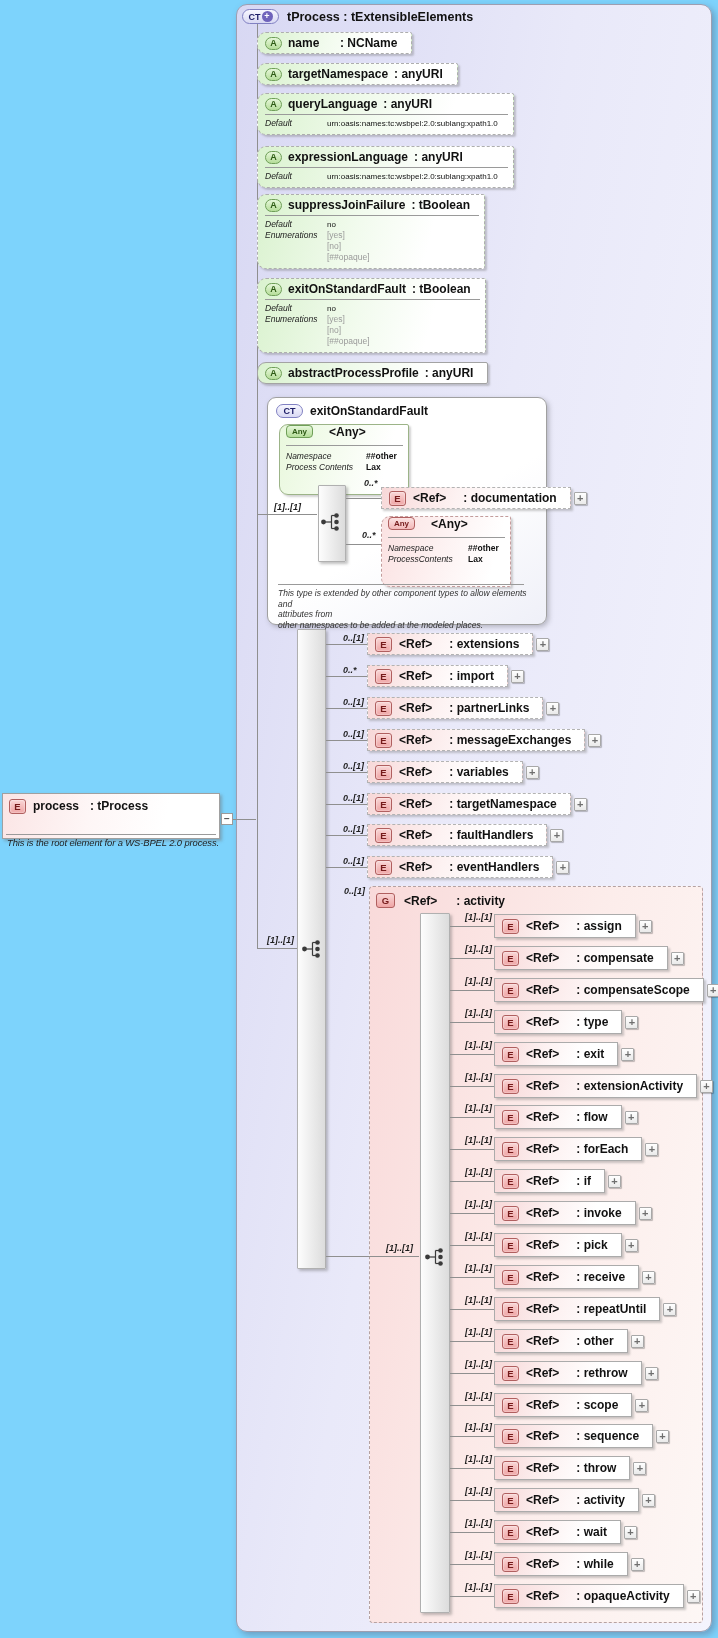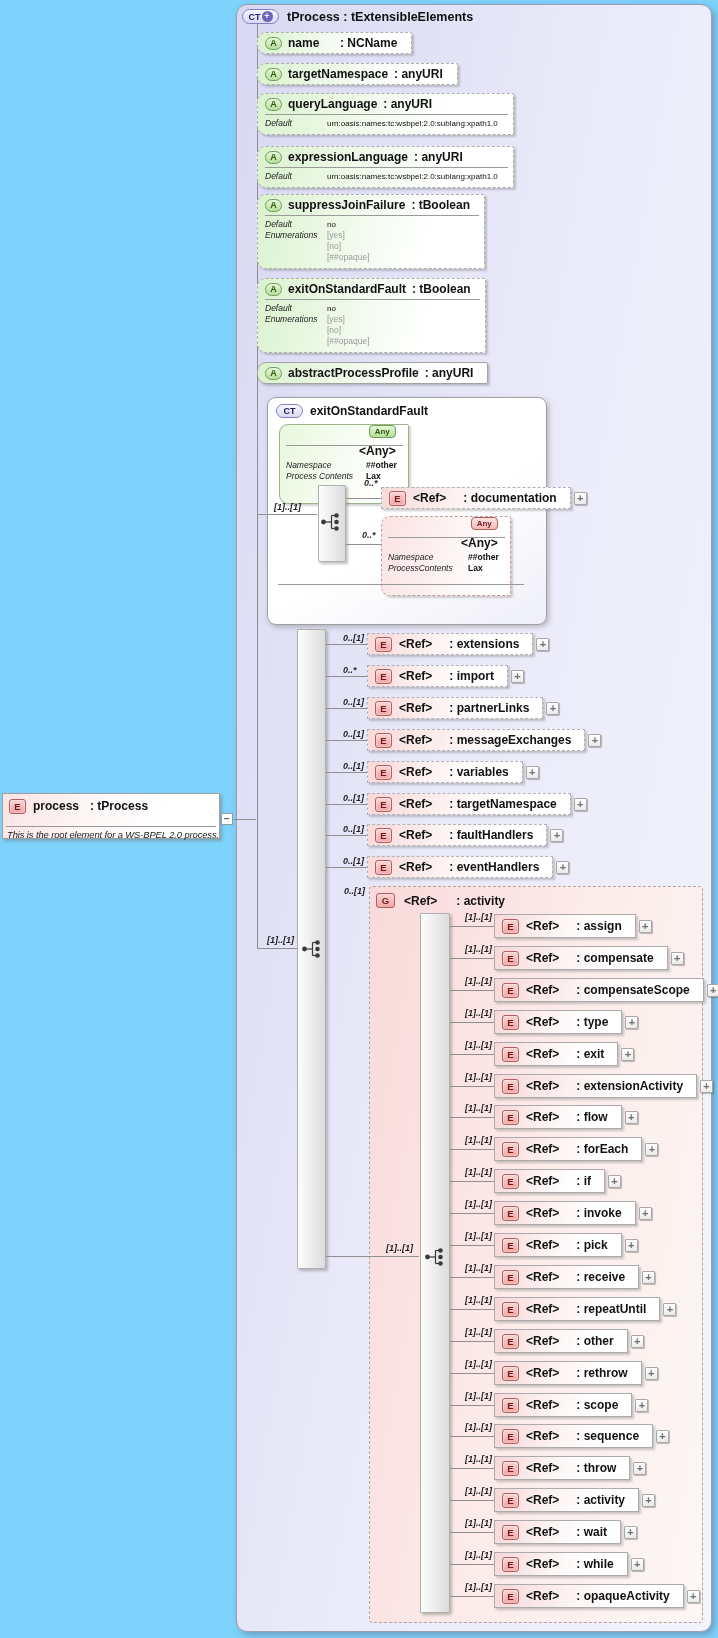--- a/index.html
+++ b/index.html
@@ -60,23 +60,23 @@
     font-size:12px;font-weight:bold;color:#111;white-space:nowrap;}
   .tnote-line{position:absolute;left:10px;top:186px;width:246px;height:1px;background:#9a9a9a;}
   .tnote{position:absolute;left:10px;top:190px;width:254px;font-size:8.5px;font-style:italic;
     color:#333;line-height:10.5px;white-space:pre-line;}
 
   
   .wc{border:1px solid #9cb488;border-radius:9px 2px 2px 9px;white-space:nowrap;
     background:linear-gradient(105deg,#e9f8dd 0%,#ffffff 80%);
     box-shadow:2px 2px 2px rgba(110,110,110,.3);}
   .wc.pink{border:1px dashed #c39c9c;background:linear-gradient(105deg,#fbe2e2 0%,#ffffff 85%);}
-  .wc-hd{display:flex;align-items:flex-end;gap:6px;height:20px;padding:0 12px 0 6px;
-    font-size:12px;font-weight:bold;color:#111;flex-direction:column;}
-  .wc-rows{border-top:1px solid #9a9a9a;margin:0 5px 16px 6px;padding:14px 6px 5px 0;}
+  .wc-hd{display:flex;align-items:flex-start;gap:16px;height:20px;padding:0 12px 0 6px;
+    font-size:12px;font-weight:bold;color:#111;}
+  .wc-rows{border-top:1px solid #9a9a9a;margin:0 5px 16px 6px;padding:5px 6px 5px 0;}
   .wrow{display:flex;line-height:11px;}
   .wl{width:80px;flex:none;font-size:8.5px;font-style:italic;color:#222;}
   .wv{font-size:8.5px;font-weight:bold;color:#111;}
 
   
   .bar{position:absolute;border:1px solid #b0b0b0;border-radius:1px;
     background:linear-gradient(to right,#fdfdfd,#dcdcdc);
     box-shadow:2px 2px 3px rgba(100,100,100,.4);}
   .mg-icon{position:absolute;}
 
@@ -109,21 +109,21 @@
   .g-hd .ref{margin-left:2px;}
   .g-hd .lbl{margin-left:12px;}
 
   
   .proc{position:absolute;left:2px;top:793px;width:218px;height:46px;
     border:1px solid #a0a0a0;background:linear-gradient(100deg,#fbe5e5 0%,#fef6f6 40%,#ffffff 75%);
     box-shadow:2px 2px 3px rgba(110,110,110,.45);}
   .proc-hd{display:flex;align-items:center;gap:7px;height:24px;padding:0 6px;
     font-size:12px;font-weight:bold;color:#111;white-space:nowrap;}
   .proc-hd .tp{margin-left:4px;}
-  .proc-note{border-top:1px solid #9a9a9a;margin:8px 3px;padding:2px 1px 0 1px;
+  .proc-note{border-top:1px solid #9a9a9a;margin:16px 3px;padding:2px 1px 0 1px;
     font-size:9.4px;font-style:italic;color:#222;letter-spacing:-.1px;white-space:nowrap;}
   .switch{position:absolute;left:221px;top:813px;width:12px;height:12px;border:1px solid #9a9a9a;
     background:#fff;color:#555;font-size:10px;line-height:9px;font-weight:bold;text-align:center;}
 </style>
 </head>
 <body>
 
 <div id="stage">
 
   <div class="main-box">
@@ -295,20 +295,23 @@
               </div>
             <div class="wrow">
                 <i class="wl">ProcessContents</i>
                 <b class="wv">Lax</b>
               </div>
           </div>
         </div>
       </div>
 
       <div class="tnote-line"></div>
+      <div class="tnote">This type is extended by other component types to allow elements and
+attributes from
+other namespaces to be added at the modeled places.</div>
     </div>
 
     <div class="hline" style="left:20px;top:509px;width:60px;"></div>
 
     <em class="card" style="left:30px;top:930px;">[1]..[1]</em>
 
     <div class="bar" style="left:60px;top:624px;width:29px;height:640px;"></div>
     <span class="mg-icon" style="left: 64px; top: 934px; position: absolute;"><svg width="22" height="20" viewBox="0 0 22 20">
     <circle cx="3.5" cy="10" r="2.4" fill="#3a3a3a"></circle>
     <line x1="3.5" y1="10" x2="11.5" y2="10" stroke="#3a3a3a" stroke-width="1.2"></line>

